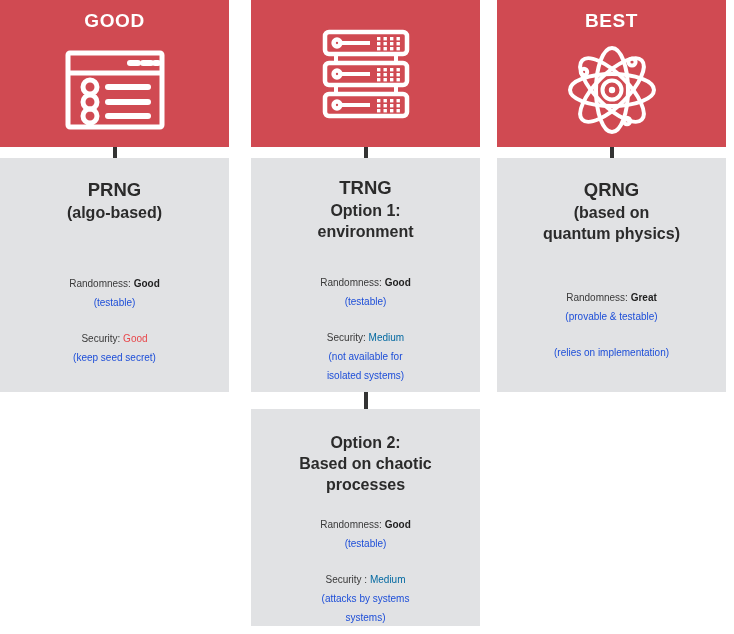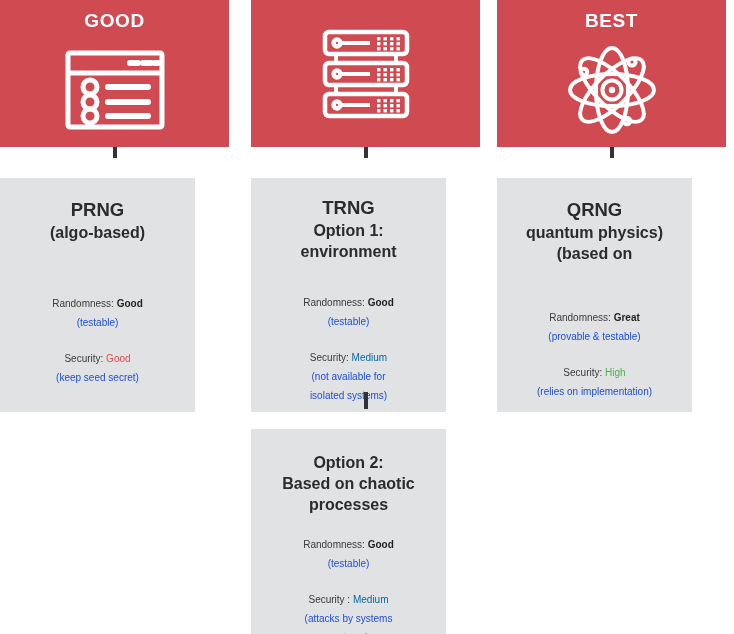--- a/index.html
+++ b/index.html
@@ -73,26 +73,25 @@
   }
   .connector-mid {
     top: 392px;
     height: 17px;
   }
 
   
   .panel {
     position: absolute;
     left: 0;
-    width: 195px;
+    width: 229px;
     background: #e1e2e4;
     box-sizing: border-box;
     padding: 0 24px;
     text-align: center;
-    margin-top: 20px;
   }
   .panel-main {
     top: 158px;
     height: 234px;
   }
   .panel-secondary {
     top: 409px;
     height: 217px;
   }
 
@@ -331,33 +330,30 @@
           </g>
         </svg>
       </div>
     </div>
 
     <div class="connector connector-top"></div>
 
     <div class="panel panel-main p3">
       <div class="panel-heading">
         <span class="big">QRNG</span>
+        <span class="sub">(based on</span>
         <span class="sub">quantum physics)</span>
-        <span class="sub">(based on</span>
       </div>
 
       <div class="stat-group randomness">
         <span class="stat-line">
           <span>Randomness: </span><span class="val-great">Great</span>
         </span>
         <span class="stat-line paren">(provable &amp; testable)</span>
       </div>
 
       <div class="stat-group security">
-        <span class="stat-line">
-          <span>Security: </span><span class="val-high">High</span>
-        </span>
         <span class="stat-line paren">(relies on implementation)</span>
       </div>
     </div>
   </div>
 
 </div>
 
 </body></html>

